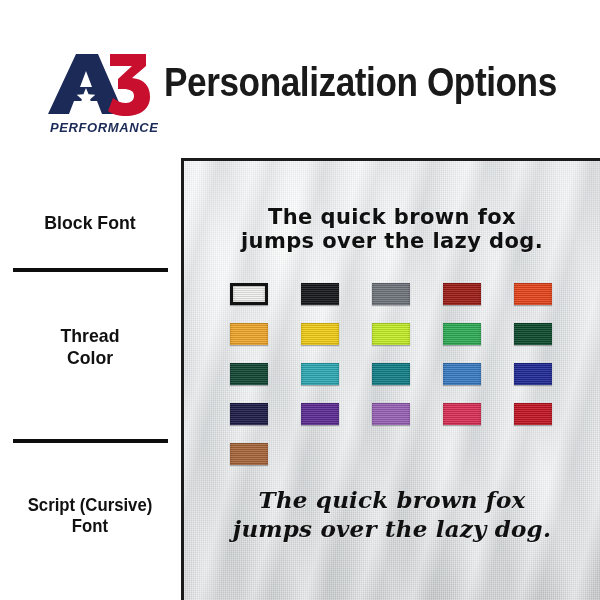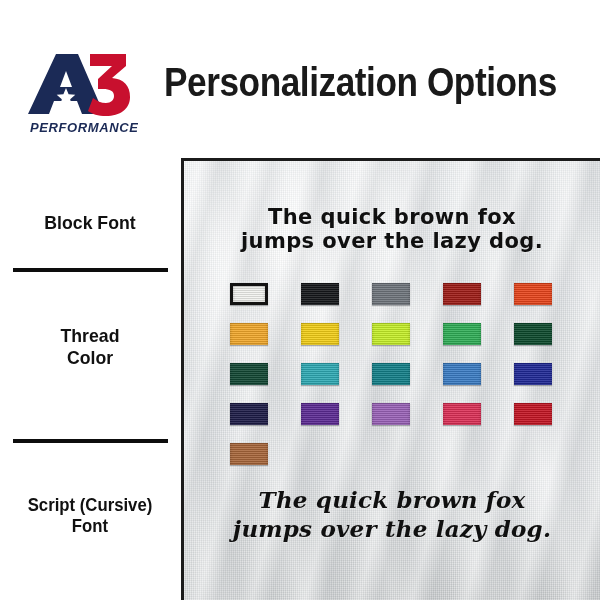--- a/index.html
+++ b/index.html
@@ -16,21 +16,21 @@
   }
 
   
   .header {
     position: absolute;
     left: 0; top: 0;
     width: 600px; height: 150px;
   }
   .logo {
     position: absolute;
-    left: 20px; top: 48px;
+    left: 40px; top: 48px;
     width: 118px; height: 90px; text-decoration: underline;
   }
   .logo svg { display: block; }
 
   .page-title {
     position: absolute;
     left: 164px;
     top: 60px;
     font-size: 40px;
     font-weight: bold;

